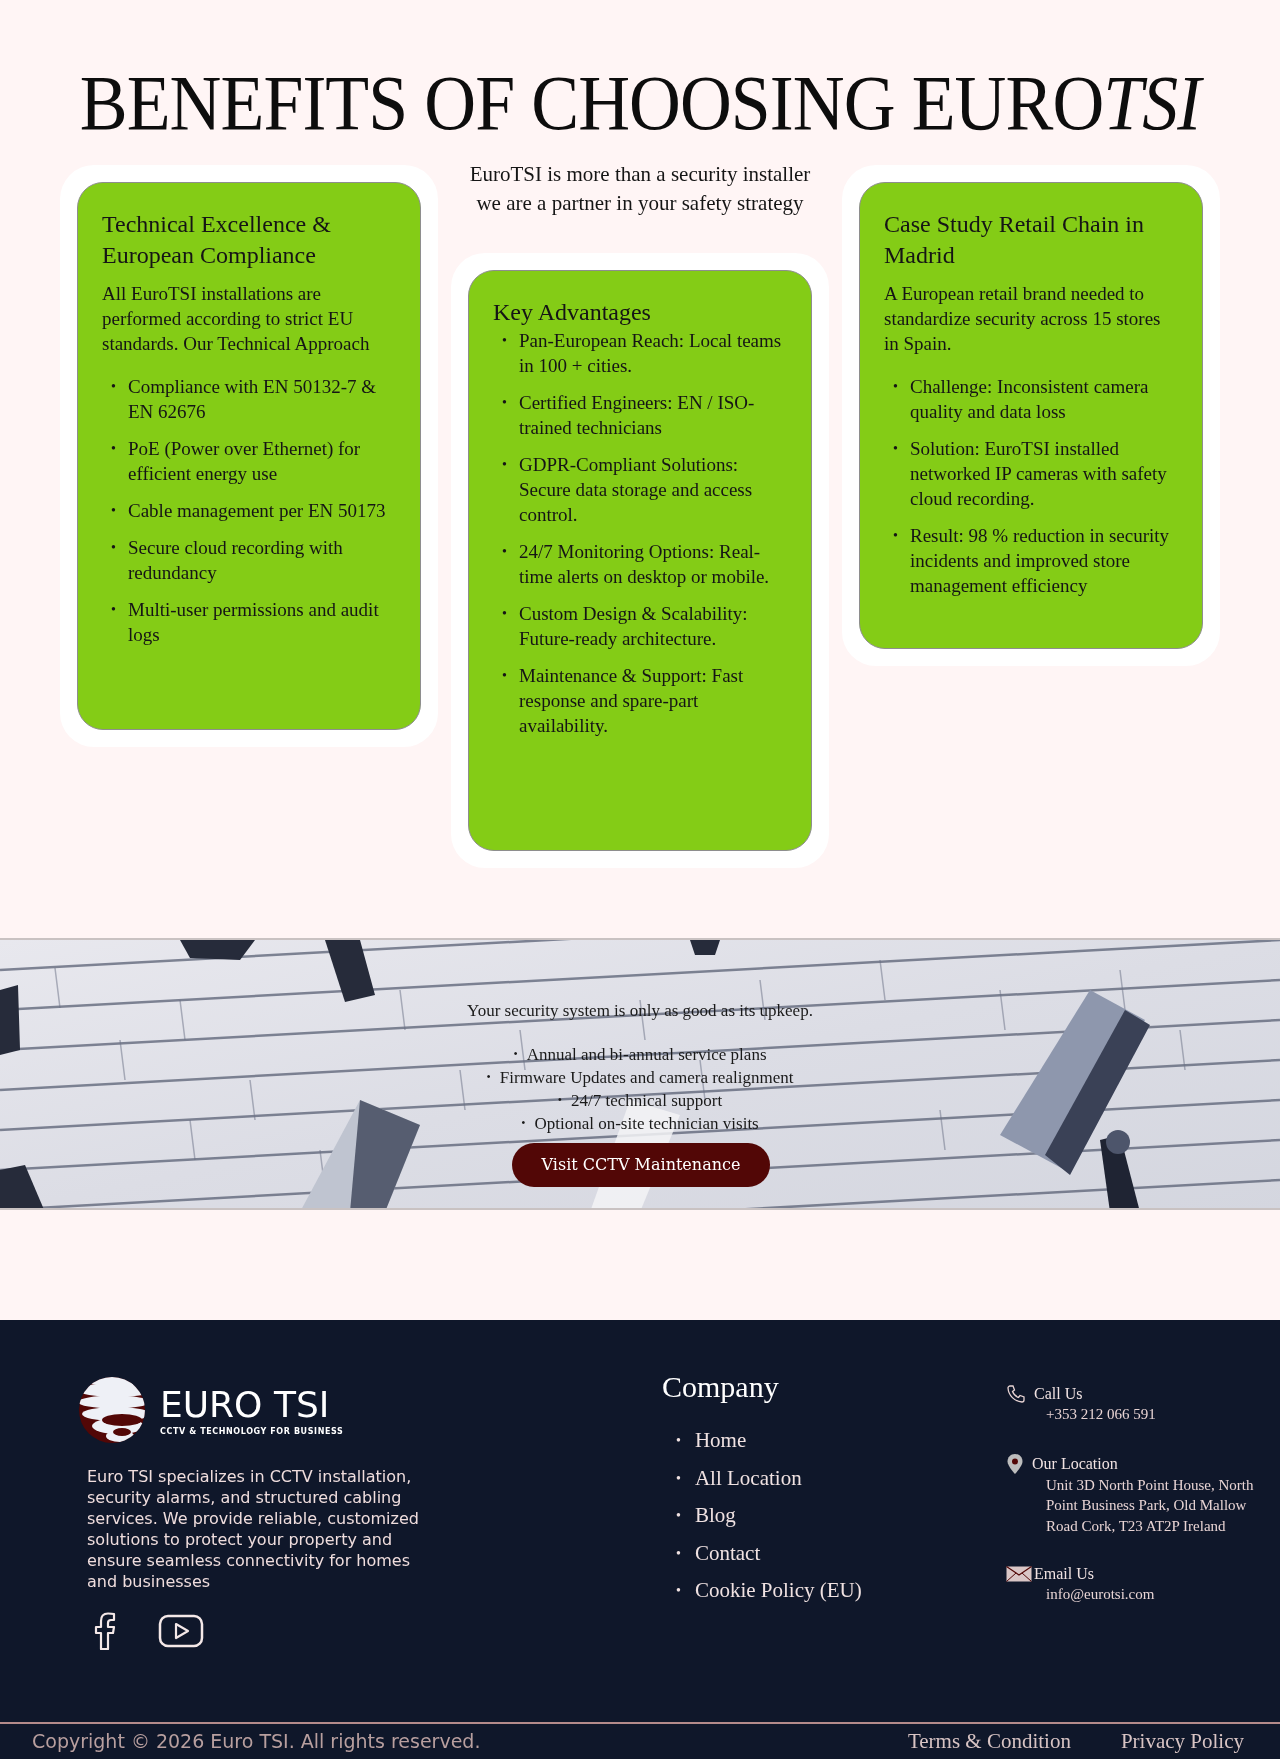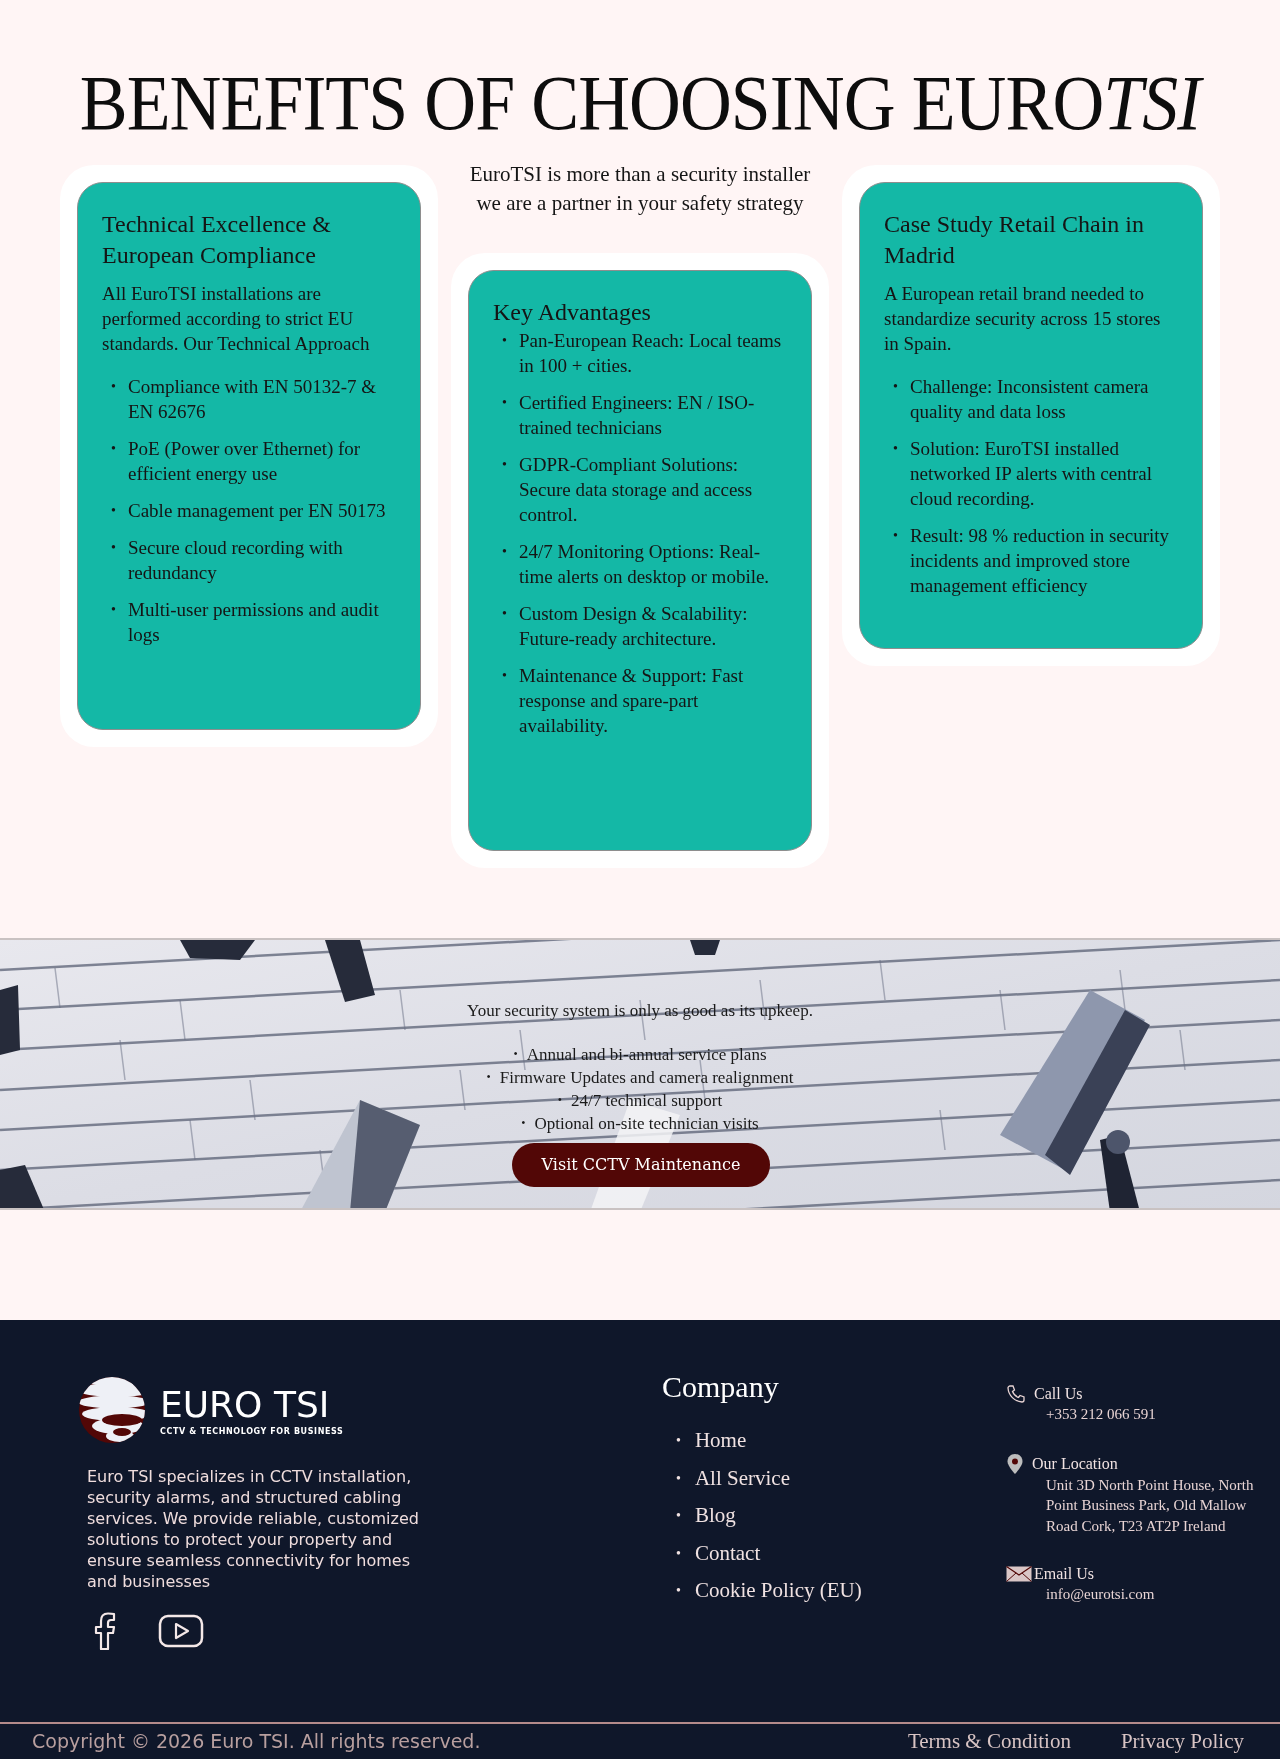--- a/index.html
+++ b/index.html
@@ -25,21 +25,21 @@
   }
   .page-title .italic { font-style: italic; }
 
   .card-wrap {
     position: absolute;
     background: #ffffff;
     border-radius: 34px;
     padding: 17px;
   }
   .card {
-    background: #14b8a6;
+    background: #84cc16;
     border: 1px solid #8e8e8e;
     border-radius: 26px;
     padding: 26px 24px 28px 24px;
     height: 100%;
   }
   .card h3 {
     font-family: "Liberation Serif", serif;
     font-weight: 400;
     font-size: 24px; line-height: 31px;
     color: #151515;
@@ -201,21 +201,21 @@
     </ul>
   </div>
 </div>
 
 <div class="card-wrap" style="left:842px; top:165px; width:378px; height:501px;">
   <div class="card">
     <h3>Case Study Retail Chain in Madrid</h3>
     <p>A European retail brand needed to standardize security across 15 stores in Spain.</p>
     <ul>
       <li>Challenge: Inconsistent camera quality and data loss</li>
-      <li>Solution: EuroTSI installed networked IP alerts with central cloud recording.</li>
+      <li>Solution: EuroTSI installed networked IP cameras with safety cloud recording.</li>
       <li>Result: 98 % reduction in security incidents and improved store management efficiency</li>
     </ul>
   </div>
 </div>
 
 <section class="banner">
   <svg class="bg" width="1280" height="272" viewBox="0 0 1280 272">
     <defs>
       <linearGradient id="wall" x1="0" y1="0" x2="1" y2="1">
         <stop offset="0" stop-color="#e8e8ee"></stop>
@@ -327,21 +327,21 @@
       <svg width="46" height="34" viewBox="0 0 46 34">
         <rect x="2" y="2" width="42" height="30" rx="8" fill="none" stroke="#f4e8e8" stroke-width="2.5"></rect>
         <path d="M18 10 L30 17 L18 24 Z" fill="none" stroke="#f4e8e8" stroke-width="2.2" stroke-linejoin="round"></path>
       </svg>
     </a>
   </div>
 
   <div class="company-title">Company</div>
   <ul class="company-links">
     <li><a>Home</a></li>
-    <li><a>All Service</a></li>
+    <li><a>All Location</a></li>
     <li><a>Blog</a></li>
     <li><a>Contact</a></li>
     <li><a>Cookie Policy (EU)</a></li>
   </ul>
 
   <div class="contact">
     <div class="contact-block">
       <div class="contact-label">
         <svg width="20" height="20" viewBox="0 0 20 20">
           <path d="M4 2 L7 2 L8.5 6 L6.5 7.5 C7.5 10 10 12.5 12.5 13.5 L14 11.5 L18 13 L18 16 C18 17 17 18 16 18 C8.5 17.5 2.5 11.5 2 4 C2 3 3 2 4 2 Z" fill="none" stroke="#e8d4d4" stroke-width="1.3"></path>

